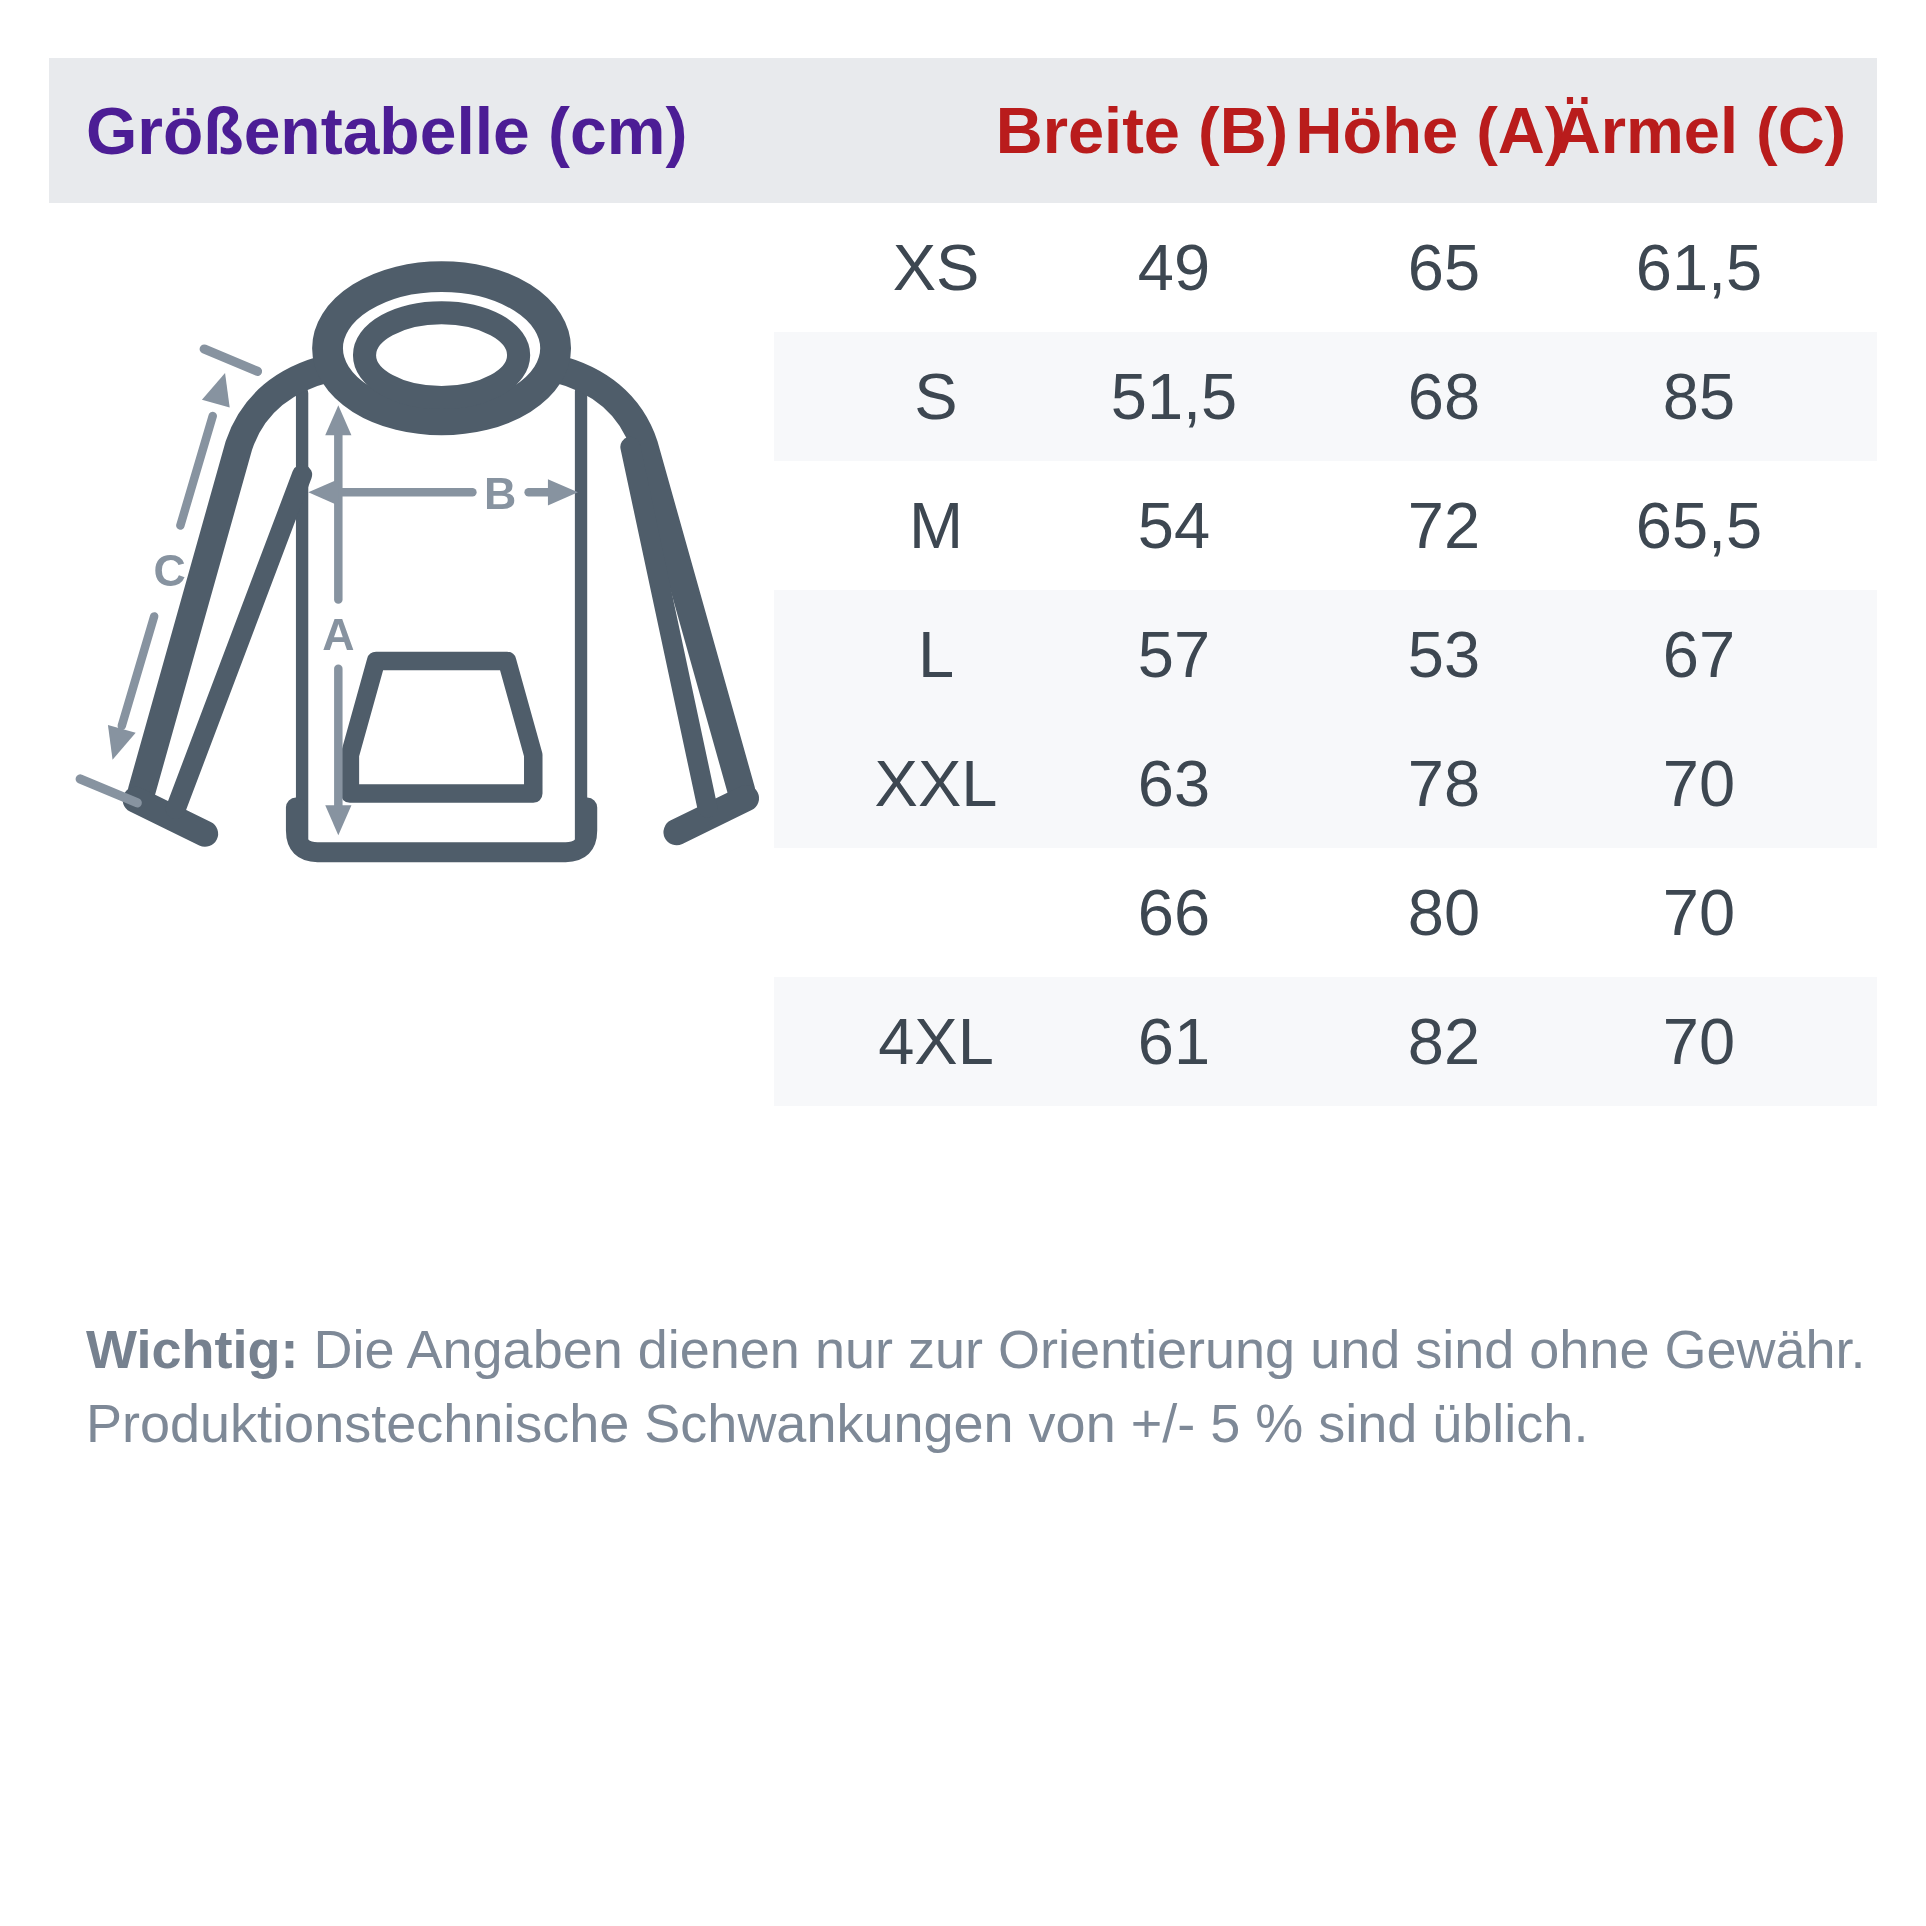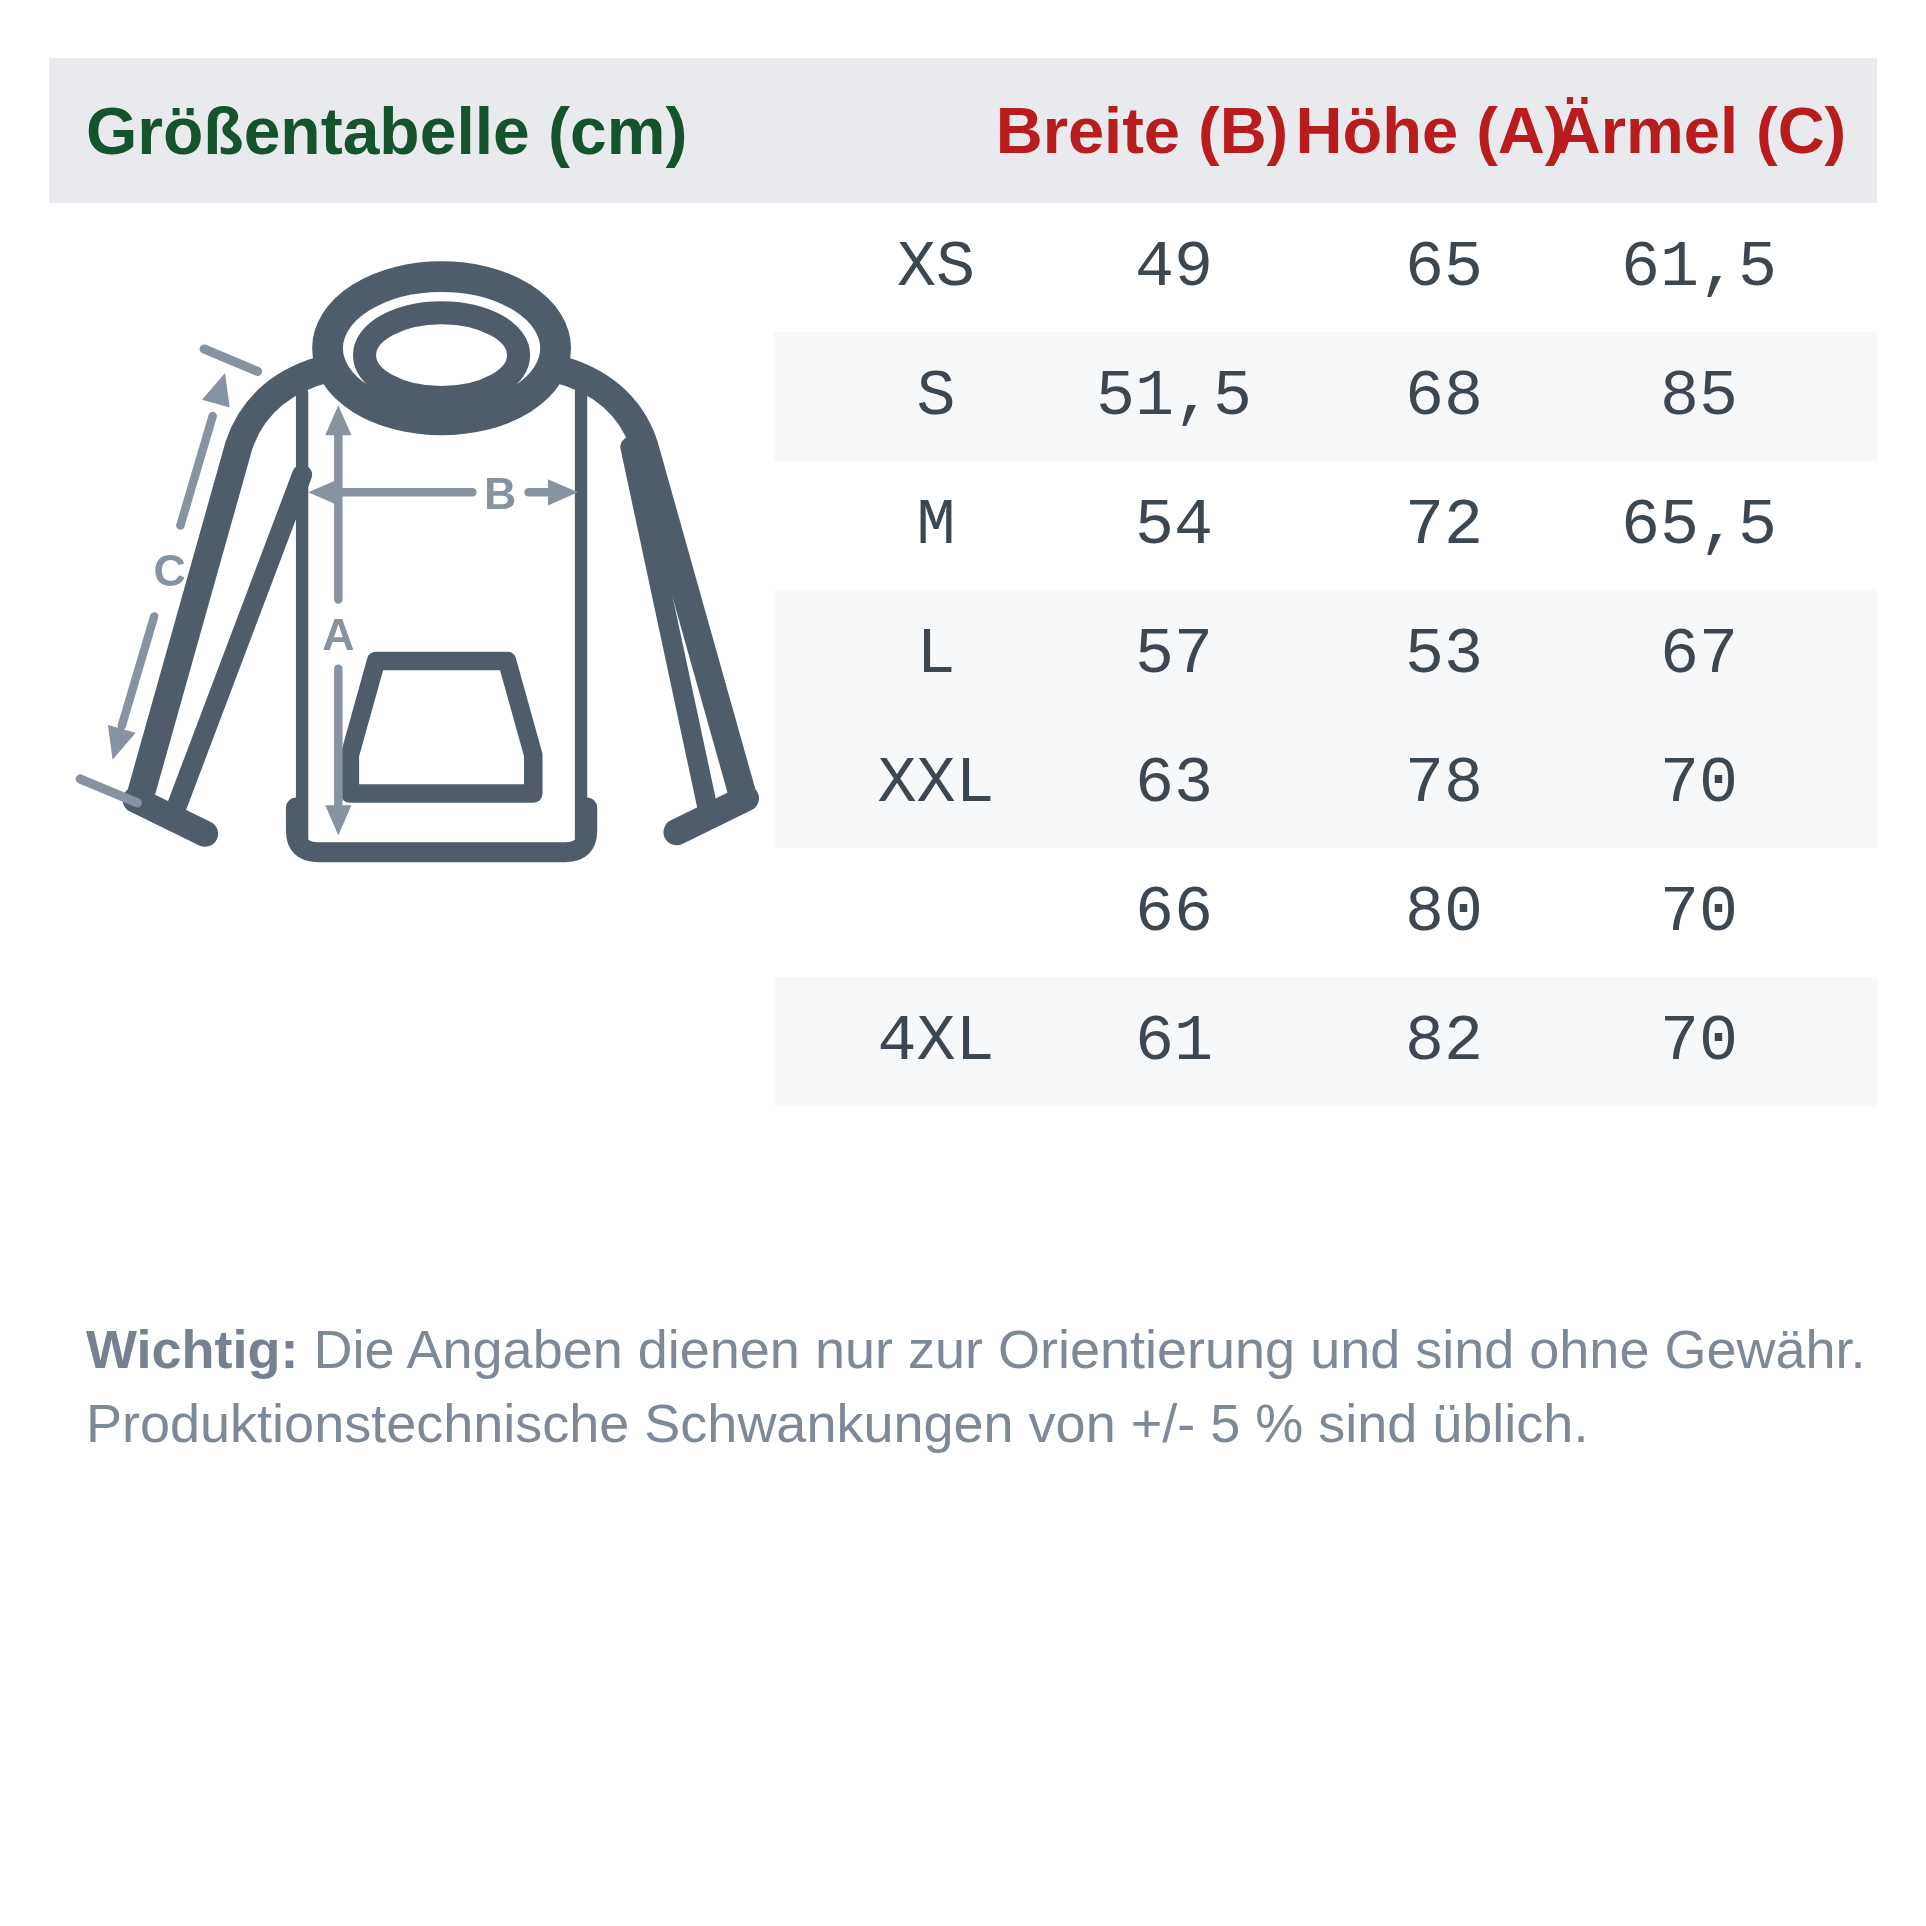--- a/index.html
+++ b/index.html
@@ -3,28 +3,28 @@
 <meta charset="utf-8">
 <style>
   html,body{margin:0;padding:0;background:#ffffff;}
   #canvas{position:relative;width:1926px;height:1926px;background:#ffffff;overflow:hidden;
           font-family:"Liberation Sans", sans-serif;}
 
   
   .header-band{position:absolute;left:49px;top:58px;width:1828px;height:145px;
                background:#e8eaed;display:flex;align-items:center;}
   .header-title{position:absolute;left:37px;top:0;height:145px;display:flex;align-items:center;
-                font-size:66px;font-weight:bold;color:#14532d;letter-spacing:0;}
+                font-size:66px;font-weight:bold;color:#4c1d95;letter-spacing:0;}
   .header-col{position:absolute;top:0;height:145px;display:flex;align-items:center;
               transform:translateX(-50%);font-size:65px;font-weight:bold;color:#b91c1c;white-space:nowrap;}
   .hcol-b{left:1093px;} .hcol-a{left:1382px;} .hcol-c{left:1651px;}
 
   
   .size-table{position:absolute;left:774px;top:203px;width:1103px;}
-  .srow{position:relative;width:1103px;height:129px;font-family:Liberation Mono, monospace;}
+  .srow{position:relative;width:1103px;height:129px;}
   .srow.alt{background:#f7f8fa;}
   .cell{position:absolute;top:0;height:129px;display:flex;align-items:center;
         transform:translateX(-50%);font-size:65px;color:#3d4751;white-space:nowrap;}
   .c-size{left:162px;} .c-b{left:400px;} .c-h{left:670px;} .c-c{left:925px;}
   .srow.row-xl .c-b,.srow.row-xl .c-h,.srow.row-xl .c-c{transform:translateX(-50%) translateY(14px);}
 
   
   .diagram{position:absolute;left:54px;top:214px;width:732px;height:663px;}
 
   

